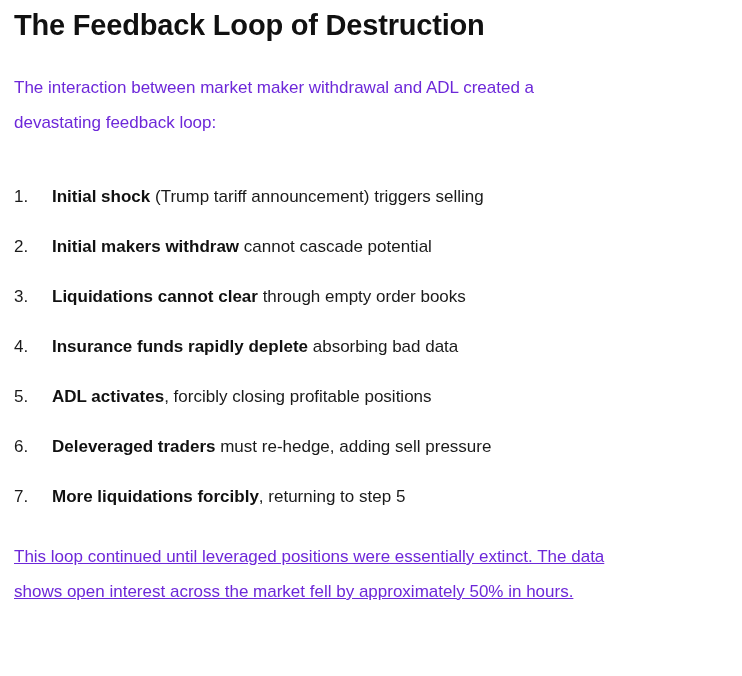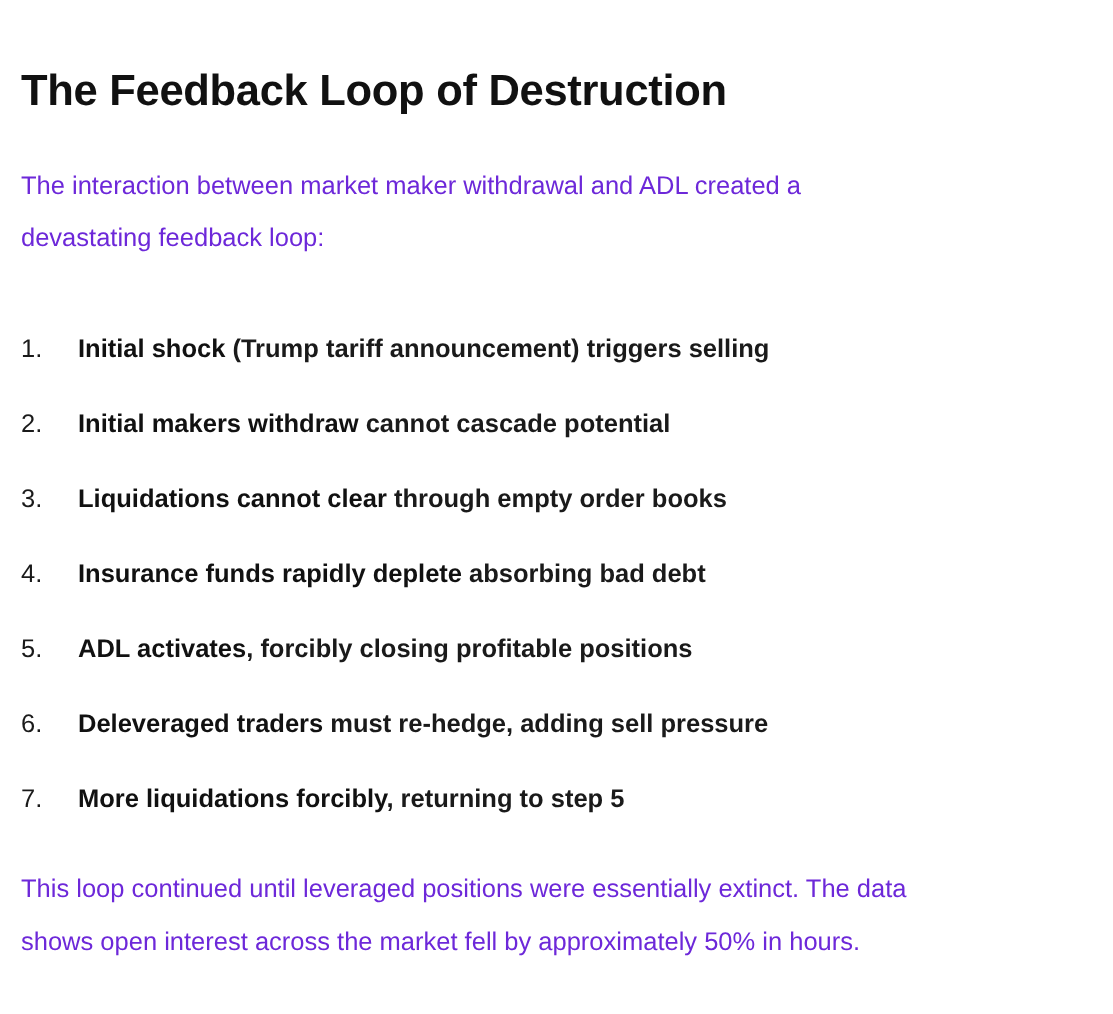--- a/index.html
+++ b/index.html
@@ -14,21 +14,20 @@
     overflow: hidden;
     font-family: "Liberation Sans", "DejaVu Sans", sans-serif;
     color: #1a1a1a;
     -webkit-font-smoothing: antialiased;
   }
 
   .doc {
     box-sizing: border-box;
     padding: 6px 32px 0 14px;
     width: 640px;
-    margin-top: 36px;
   }
 
   .page-title {
     font-size: 29px;
     line-height: 38px;
     font-weight: bold;
     letter-spacing: -0.2px;
     margin: 0 0 26px 0;
     color: #111111;
     max-width: 710px;
@@ -74,25 +73,26 @@
     flex: 1 1 auto;
     max-width: 660px;
   }
 
   .step-lead {
     font-weight: bold;
     color: #111111;
   }
 
   .step-rest {
-    font-weight: bold;
+    font-weight: normal;
   }
 
   .closing-paragraph {
     margin-top: 0;
+    text-decoration: underline;
   }
 </style>
 </head>
 <body>
 
 <div class="doc">
 
   <h1 class="page-title">The Feedback Loop of Destruction</h1>
 
   <p class="body-paragraph intro-paragraph">The interaction between market maker withdrawal and ADL created a devastating feedback loop:</p>
@@ -109,21 +109,21 @@
       <span class="step-text"><span class="step-lead">Initial makers withdraw</span><span class="step-rest"> cannot cascade potential</span></span>
     </li>
 
     <li class="step-item">
       <span class="step-number">3.</span>
       <span class="step-text"><span class="step-lead">Liquidations cannot clear</span><span class="step-rest"> through empty order books</span></span>
     </li>
 
     <li class="step-item">
       <span class="step-number">4.</span>
-      <span class="step-text"><span class="step-lead">Insurance funds rapidly deplete</span><span class="step-rest"> absorbing bad debt</span></span>
+      <span class="step-text"><span class="step-lead">Insurance funds rapidly deplete</span><span class="step-rest"> absorbing bad data</span></span>
     </li>
 
     <li class="step-item">
       <span class="step-number">5.</span>
       <span class="step-text"><span class="step-lead">ADL activates</span><span class="step-rest">, forcibly closing profitable positions</span></span>
     </li>
 
     <li class="step-item">
       <span class="step-number">6.</span>
       <span class="step-text"><span class="step-lead">Deleveraged traders</span><span class="step-rest"> must re-hedge, adding sell pressure</span></span>

